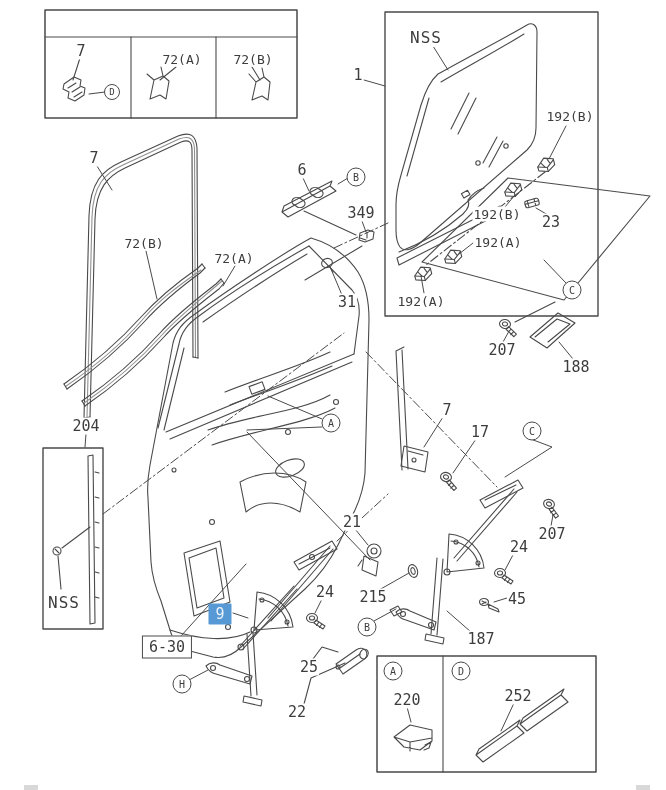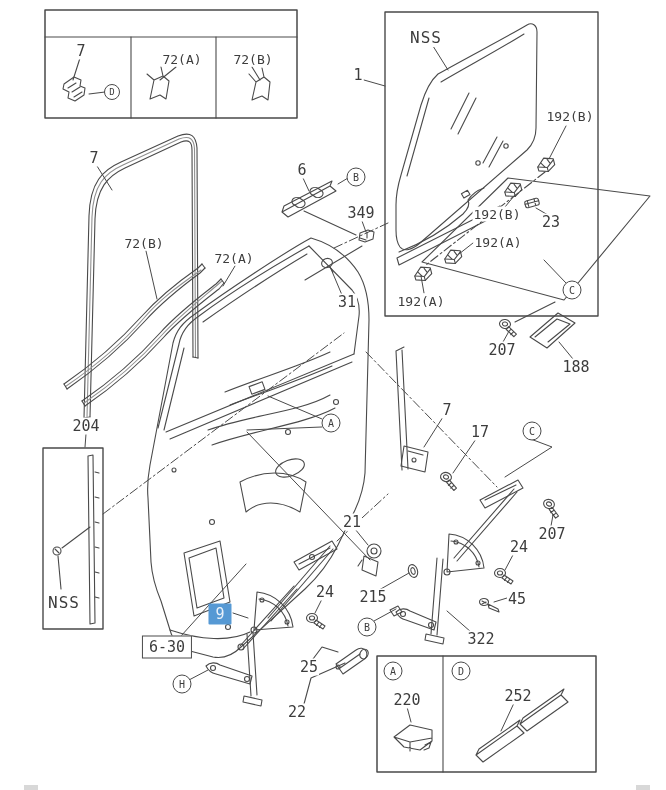--- a/index.html
+++ b/index.html
@@ -279,21 +279,21 @@
 <div class="lbl sm" style="left:234px;top:258px">72(A)</div>
 <div class="lbl" style="left:86px;top:426px">204</div>
 <div class="lbl nss" style="left:64px;top:603px">NSS</div>
 <div class="lbl" style="left:502px;top:350px">207</div>
 <div class="lbl" style="left:576px;top:367px">188</div>
 <div class="lbl" style="left:447px;top:410px">7</div>
 <div class="lbl" style="left:480px;top:432px">17</div>
 <div class="lbl" style="left:552px;top:534px">207</div>
 <div class="lbl" style="left:519px;top:547px">24</div>
 <div class="lbl" style="left:517px;top:599px">45</div>
-<div class="lbl" style="left:481px;top:639px">322</div>
+<div class="lbl" style="left:481px;top:639px">187</div>
 <div class="lbl" style="left:352px;top:522px">21</div>
 <div class="lbl" style="left:373px;top:597px">215</div>
 <div class="lbl" style="left:325px;top:592px">24</div>
 <div class="lbl" style="left:309px;top:667px">25</div>
 <div class="lbl" style="left:297px;top:712px">22</div>
 <div class="lbl" style="left:407px;top:700px">220</div>
 <div class="lbl" style="left:518px;top:696px">252</div>
 
 <div class="hl" style="left:220px;top:614px">9</div>
 <div class="refbox" style="left:167px;top:647px">6-30</div>

